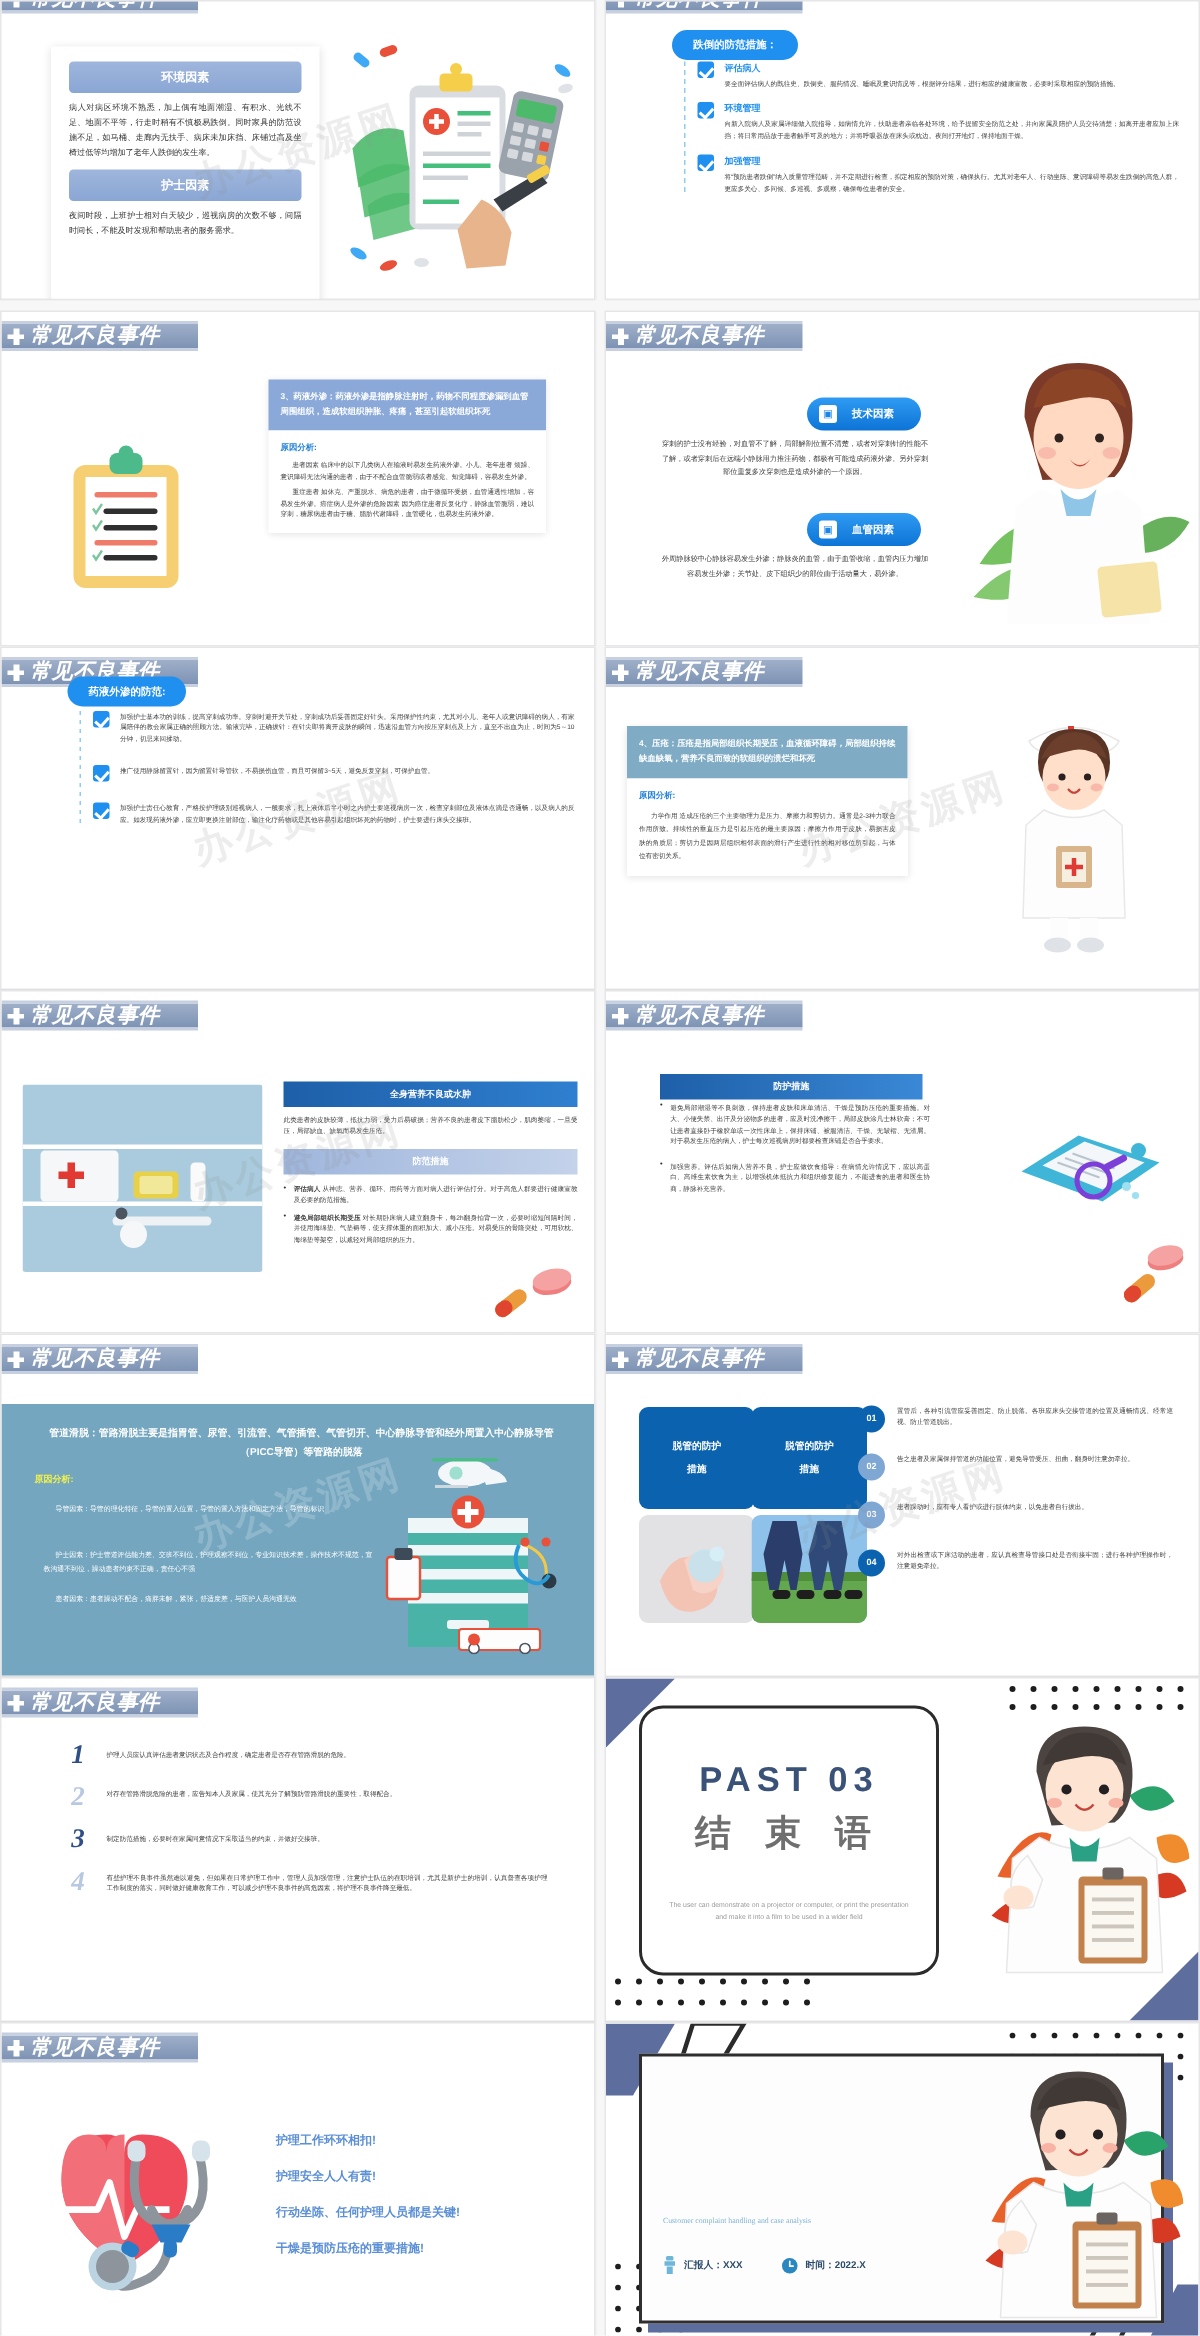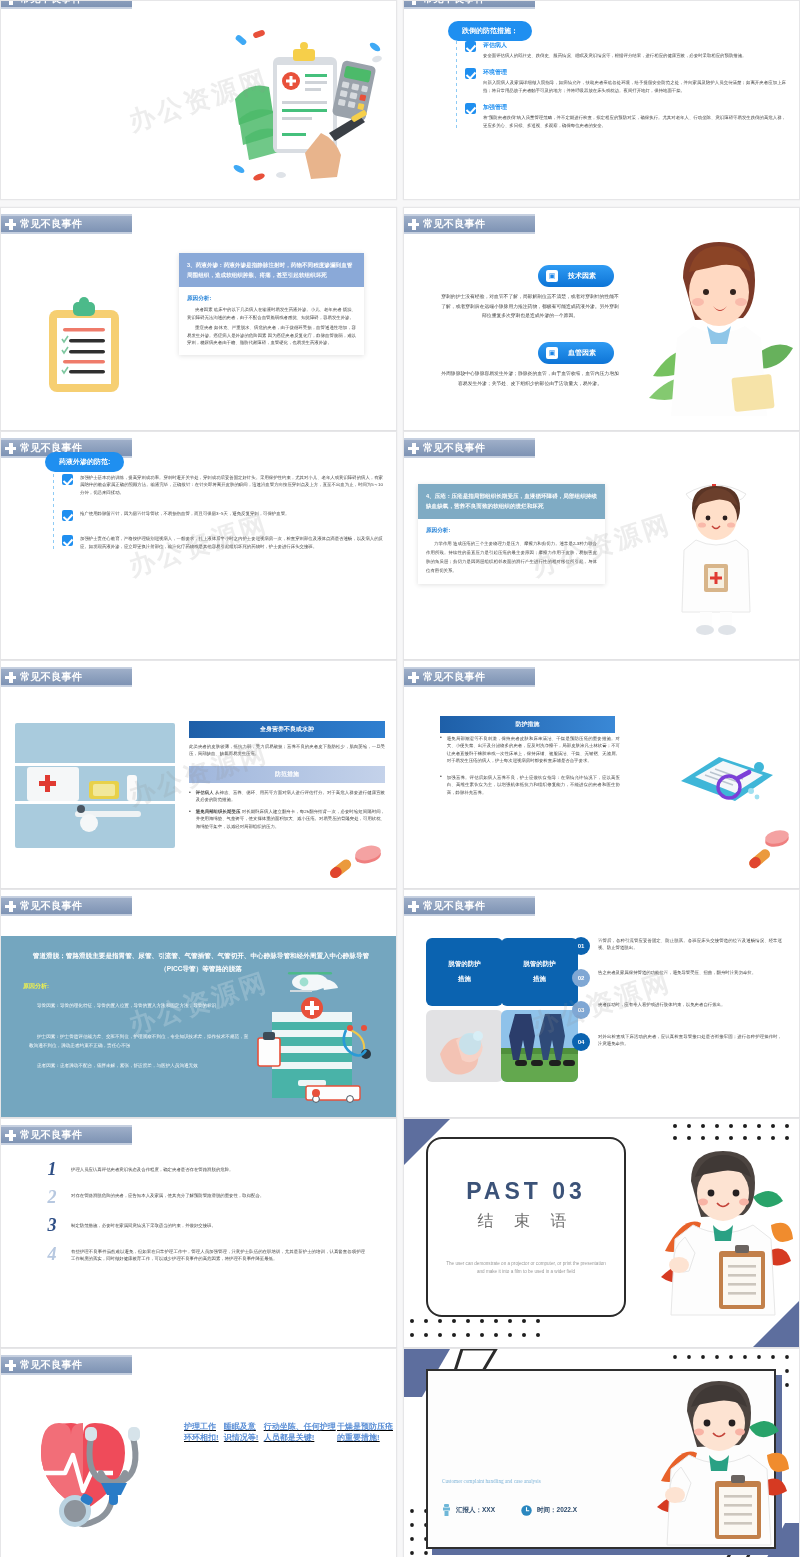--- a/index.html
+++ b/index.html
@@ -39,21 +39,21 @@
     padding-left:4px;
   }
   .hdr .cross{
     position:relative; width:11px; height:11px; flex:0 0 11px;
   }
   .hdr .cross:before,.hdr .cross:after{
     content:""; position:absolute; background:#fff;
   }
   .hdr .cross:before{ left:4px; top:0; width:3.5px; height:11px; }
   .hdr .cross:after{ left:0; top:4px; width:11px; height:3.5px; }
-  .hdr .t{ color:#fff; font-size:10px; font-weight:bold; letter-spacing:.4px; white-space:nowrap;}
+  .hdr .t{ color:#fff; font-size:14px; font-weight:bold; letter-spacing:.4px; white-space:nowrap;font-style:italic;}
 
   
   .pill{
     background:linear-gradient(180deg,#9fb6dc,#8aa6d4);
     color:#fff; font-weight:bold; font-size:7.5px;
     border-radius:3px; text-align:center; padding:4px 0;
   }
   .pill-round{
     background:#1f8ff0; color:#fff; font-weight:bold; font-size:7px;
     border-radius:10px; padding:5px 14px; display:inline-block;
@@ -157,27 +157,27 @@
   .s11 .r{ display:flex; gap:10px; align-items:flex-start;}
   .s11 .n{ font-family:"Liberation Serif","DejaVu Serif",serif; font-style:italic; font-weight:bold;
            font-size:18px; line-height:.9; width:18px; flex:0 0 18px; text-align:center;}
 
   
   .s12{ background:#fff; }
   .s12 .frame{ position:absolute; left:22px; top:18px; width:200px; height:180px;
                border:2px solid #2b2b2b; border-radius:16px; display:flex; flex-direction:column;
                align-items:center; justify-content:center; gap:6px; padding:28px;}
   .s12 .t1{ color:#3b5278; font-size:23px; font-weight:bold; letter-spacing:4px;}
-  .s12 .t2{ color:#6f6f6f; font-size:16px; font-weight:normal; letter-spacing:8px;text-align:center;}
+  .s12 .t2{ color:#6f6f6f; font-size:24px; font-weight:bold; letter-spacing:8px;text-align:center;}
   .s12 .t3{ color:#9a9a9a; font-size:4.6px; line-height:1.7; text-align:center; width:160px; margin-top:22px;}
   .s12 .doc{ position:absolute; right:6px; top:22px; width:140px; height:175px;}
 
   
   .s13 .heart{ position:absolute; left:28px; top:62px; width:130px; height:130px;}
-  .s13 .lines{ position:absolute; left:183px; top:72px; display:flex; flex-direction:row; text-decoration:underline;}
+  .s13 .lines{ position:absolute; left:183px; top:72px; display:flex; flex-direction:column; gap:13px;}
   .s13 .lines div{ color:#5b8fd6; font-size:8px; font-weight:bold; }
 
   
   .s14{ background:#fff; }
   .s14 .inner{ position:absolute; left:22px; top:20px; width:350px; height:180px; border:2px solid #2f2f2f; background:#fdfdfd;}
   .s14 .shadow{ position:absolute; left:28px; top:26px; width:350px; height:180px; background:#5d6e9e; z-index:0;}
   .s14 .title{ position:absolute; left:36px; top:52px; }
   .s14 .title .l{ color:#8fc2e2; font-size:17px; font-weight:bold; letter-spacing:2px; line-height:1.25;}
   .s14 .title .l2{ color:#8fc2e2; font-size:17px; font-weight:bold; letter-spacing:7px; line-height:1.25;}
   .s14 .sub{ position:absolute; left:38px; top:128px; width:140px; color:#7fb4d8; font-size:5.2px; line-height:1.7;
@@ -193,20 +193,26 @@
 </style>
 </head>
 <body>
 
 <div class="deck">
 
   <div class="slide row1 s1" style="height:200px;">
     <div class="hdr" style="top:-12px;">
       <span class="cross"></span>
       <span class="t">常见不良事件</span>
+    </div>
+    <div class="card">
+      <div class="pill">环境因素</div>
+      <p>病人对病区环境不熟悉，加上偶有地面潮湿、有积水、光线不足、地面不平等，行走时稍有不慎极易跌倒。同时家具的防范设施不足，如马桶、走廊内无扶手、病床未加床挡、床铺过高及坐椅过低等均增加了老年人跌倒的发生率。</p>
+      <div class="pill">护士因素</div>
+      <p>夜间时段，上班护士相对白天较少，巡视病房的次数不够，间隔时间长，不能及时发现和帮助患者的服务需求。</p>
     </div>
     <svg class="art" viewBox="0 0 165 160">
       <g fill="#4cba6a">
         <path d="M10 70 q14-18 34-12 l4 26 -34 12z" opacity=".9"></path>
         <path d="M14 90 q16-14 34-8 l3 24 -33 10z" opacity=".85"></path>
         <path d="M20 108 q16-12 32-7 l2 22 -30 8z" opacity=".8"></path>
       </g>
       <rect x="48" y="28" width="64" height="96" rx="6" fill="#d9dde2"></rect>
       <rect x="52" y="36" width="56" height="84" fill="#fff"></rect>
       <rect x="68" y="20" width="22" height="12" rx="3" fill="#f6cf4a"></rect>
@@ -731,21 +737,21 @@
       <rect x="56" y="16" width="12" height="14" rx="5" fill="#d6e3ea"></rect>
       <rect x="99" y="16" width="12" height="14" rx="5" fill="#d6e3ea"></rect>
       <path d="M72 72 h26 l-6 12 h-14z" fill="#2a7cc7"></path>
       <rect x="80" y="82" width="9" height="12" rx="4" fill="#2a7cc7"></rect>
       <circle cx="46" cy="100" r="16" fill="#bcd4e2"></circle>
       <circle cx="46" cy="100" r="11" fill="#8d949c"></circle>
       <rect x="52" y="84" width="12" height="9" rx="4" fill="#2a7cc7" transform="rotate(30 58 88)"></rect>
     </svg>
     <div class="lines">
       <div>护理工作环环相扣!</div>
-      <div>睡眠及意识情况等!</div>
+      <div>护理安全人人有责!</div>
       <div>行动坐陈、任何护理人员都是关键!</div>
       <div>干燥是预防压疮的重要措施!</div>
     </div>
   </div>
 
   <div class="slide s14">
     <svg style="position:absolute;left:0;top:0;width:120px;height:80px;" viewBox="0 0 120 80">
       <path d="M0 0 h46 L18 48 L0 48z" fill="#5d6e9e"></path>
       <path d="M58 0 h34 L66 44 L44 44z" fill="none" stroke="#2b2b2b" stroke-width="3"></path>
     </svg>

